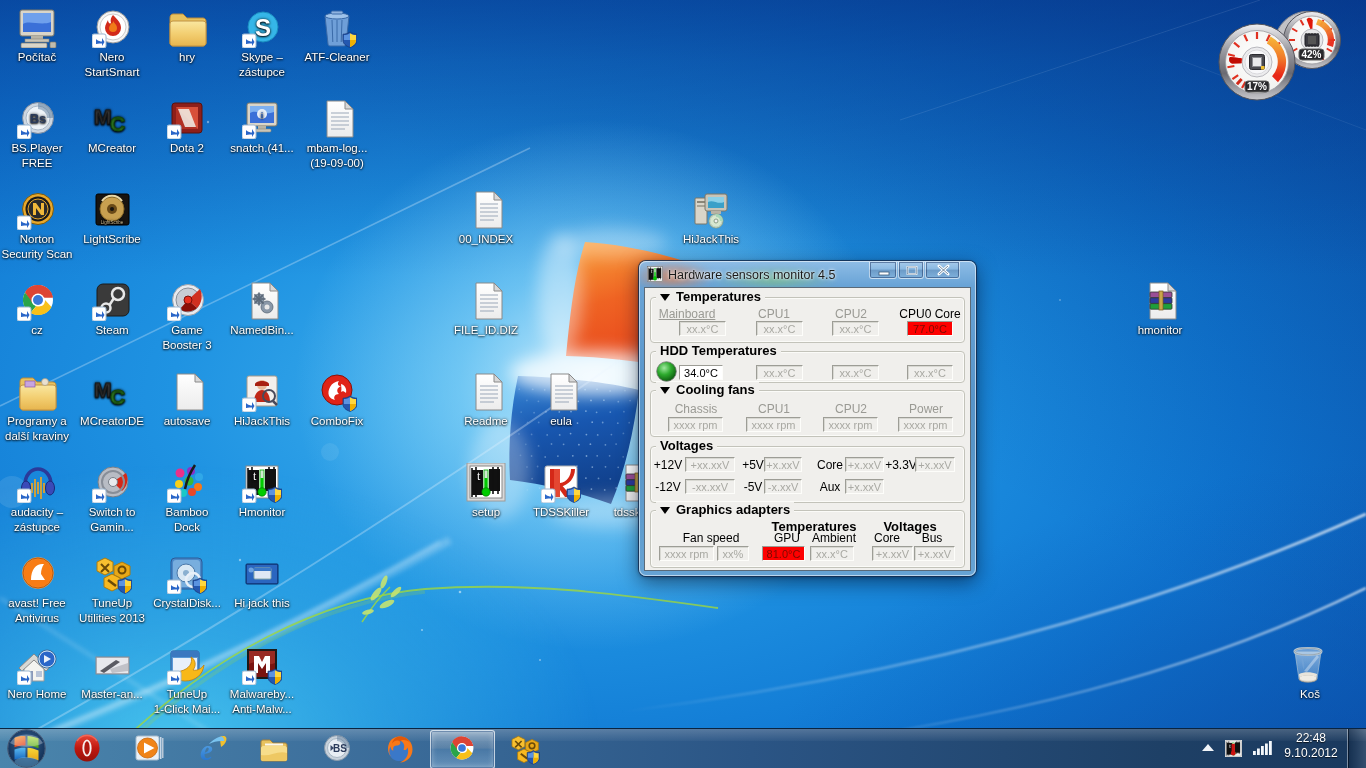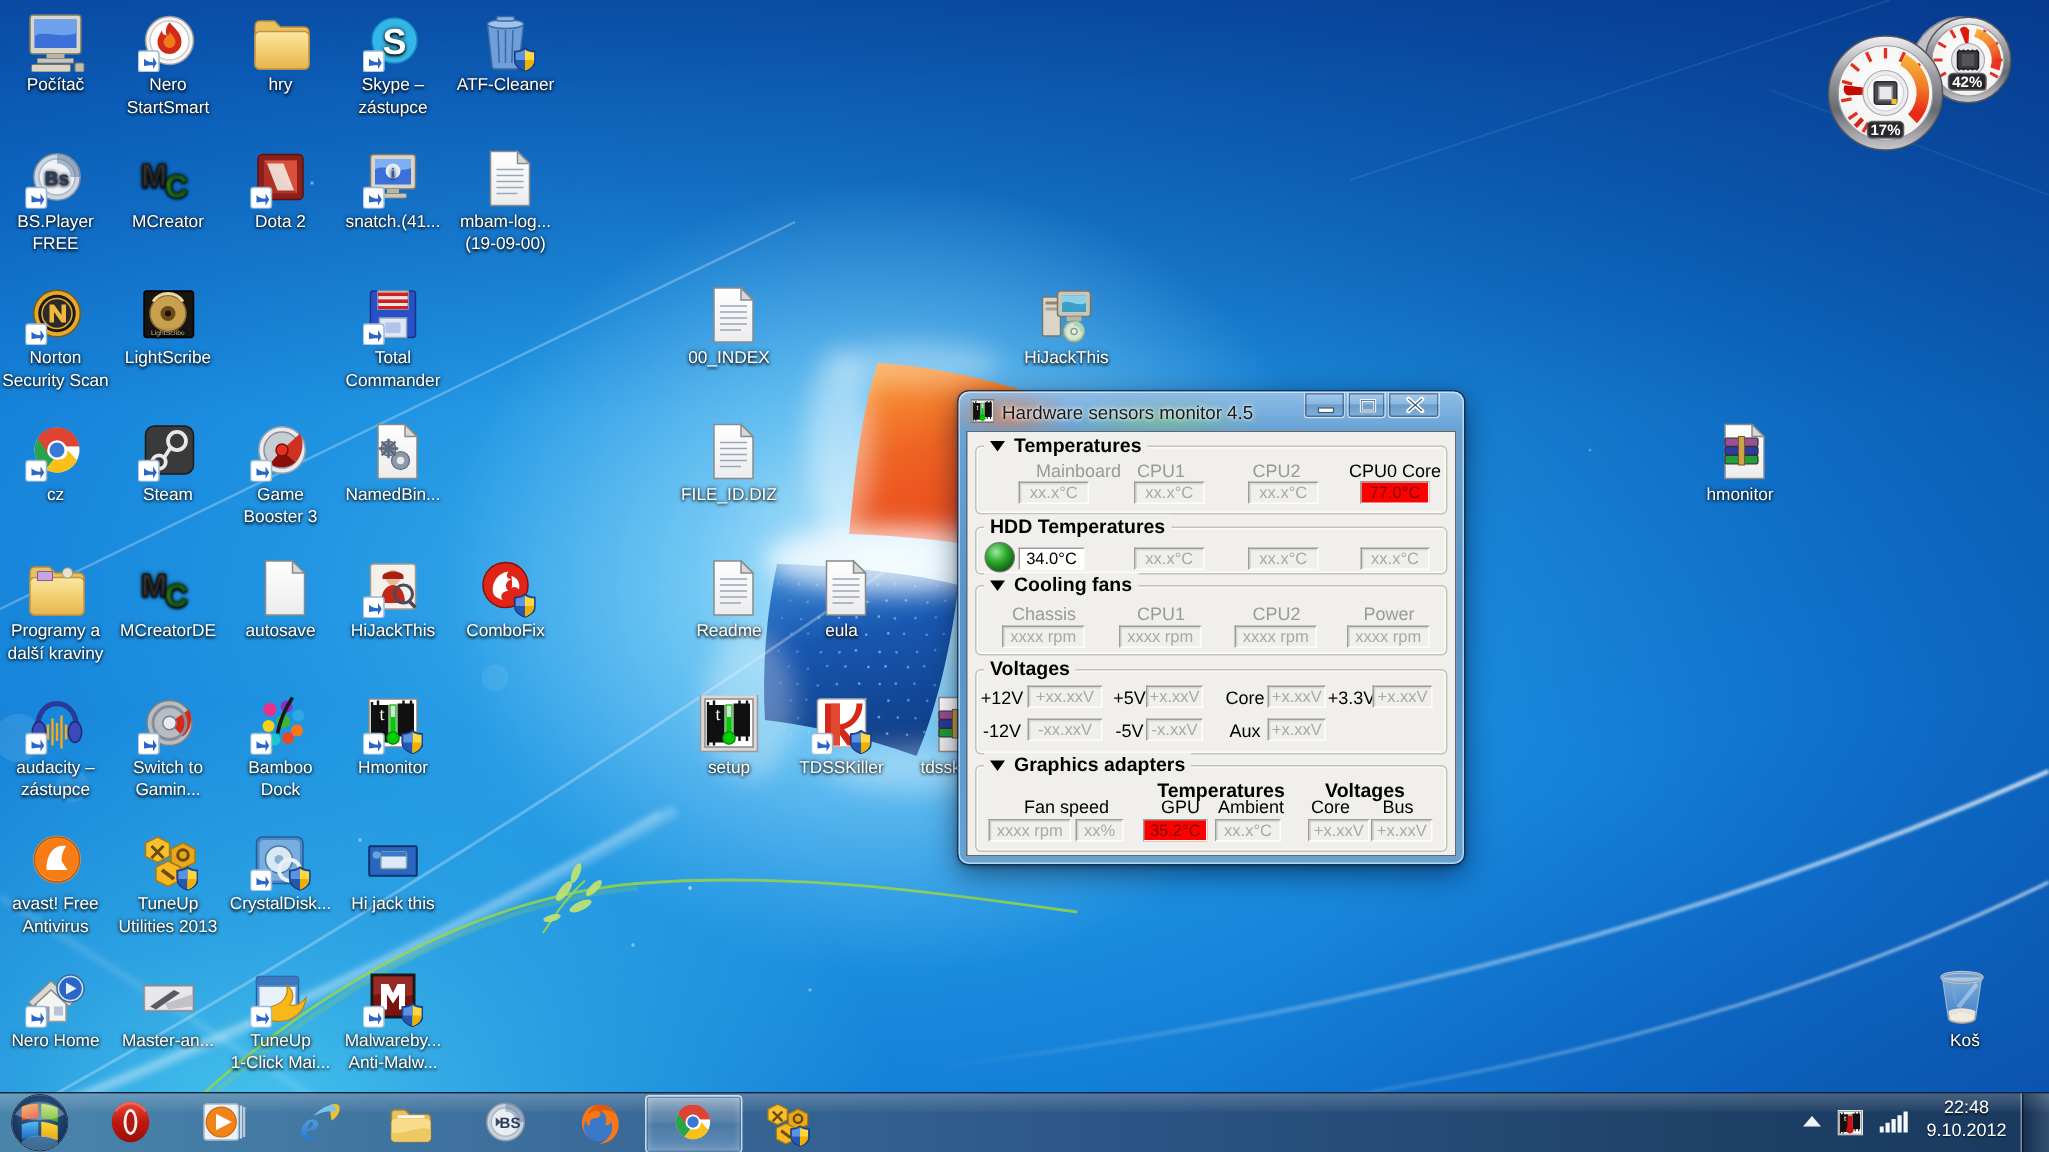--- a/index.html
+++ b/index.html
@@ -432,37 +432,20 @@
 <circle cx="20" cy="19" r="12" fill="#c8a050"></circle>
 <circle cx="20" cy="19" r="12" fill="none" stroke="#8a6a28" stroke-width="1"></circle>
 <circle cx="20" cy="19" r="5" fill="#6a4a18"></circle>
 <circle cx="20" cy="19" r="2" fill="#181410"></circle>
 <path d="M10,11 A12,12 0 0 1 30,11" fill="none" stroke="#ead9a8" stroke-width="2"></path>
 <text x="20" y="33.5" font-size="4.5" fill="#c8b890" text-anchor="middle" font-family="Liberation Sans">LightScribe</text>
 </svg>
       </div>
       <div>LightScribe</div>
     </div>
-    <div class="di" style="left:224px;top:190px;width:76px">
-      <div class="ig">
-        <svg width="40" height="40" viewBox="0 0 40 40">
-<rect x="5" y="4" width="30" height="31" rx="2" fill="#2a50c8" stroke="#1a3080"></rect>
-<rect x="10" y="4" width="20" height="12" fill="#e8e8e8" stroke="#9aa"></rect>
-<g fill="#d02020">
-            <rect x="10" y="5" width="20" height="2.4"></rect>
-            <rect x="10" y="9.6" width="20" height="2.4"></rect>
-            <rect x="10" y="14" width="20" height="2"></rect>
-          </g>
-<rect x="11" y="22" width="18" height="13" fill="#dfe8f5" stroke="#9ab"></rect>
-<rect x="15" y="25" width="10" height="7" fill="#2a50c8" opacity="0.25"></rect>
-<use href="#sarrow"></use>
-        </svg>
-      </div>
-      <div>Total<br>Commander</div>
-    </div>
     <div class="di" style="left:448px;top:190px;width:76px">
       <div class="ig">
         <svg width="40" height="40" viewBox="0 0 40 40">
           <g transform="translate(2,0)">
             <use href="#page"></use>
           </g>
         </svg>
       </div>
       <div>00_INDEX</div>
     </div>
@@ -928,21 +911,21 @@
               <g stroke="#3a5a7a" stroke-width="0.7">
                 <line x1="13" y1="4" x2="22" y2="12"></line>
                 <line x1="22" y1="4" x2="13" y2="12"></line>
               </g>
             </svg></div>
   </div>
  </div>
  <div class="client">
 <div class="grp" style="top:9px;height:46px"></div>
         <div class="gt" style="top:1px;left:11px"><span class="tri"></span>Temperatures</div>
-        <div class="gl" style="left:36px;top:19px;width:76px;">Mainboard</div>
+        <div class="gl" style="left:4px;top:19px;width:76px;text-decoration:underline;">Mainboard</div>
         <div class="gl" style="left:91px;top:19px;width:76px;">CPU1</div>
         <div class="gl" style="left:168px;top:19px;width:76px;">CPU2</div>
         <div class="gb" style="left:246px;top:19px;width:78px;">CPU0 Core</div>
         <div class="vb" style="left:34px;top:33px;width:47px;">xx.x°C</div>
         <div class="vb" style="left:111px;top:33px;width:47px;">xx.x°C</div>
         <div class="vb" style="left:187px;top:33px;width:47px;">xx.x°C</div>
         <div class="vb vbr" style="left:262px;top:33px;width:46px;">77.0°C</div>
         <div class="grp" style="top:63px;height:32px"></div>
         <div class="gt" style="top:55px;left:11px">HDD Temperatures</div>
         <svg style="position:absolute;left:11px;top:73px" width="21" height="21">
@@ -989,21 +972,21 @@
         <div class="gt" style="top:214px;left:11px"><span class="tri"></span>Graphics adapters</div>
         <div class="gbb" style="left:124px;top:231px;width:90px;">Temperatures</div>
         <div class="gbb" style="left:222px;top:231px;width:86px;">Voltages</div>
         <div class="gb" style="left:28px;top:243px;width:76px;">Fan speed</div>
         <div class="gb" style="left:122px;top:243px;width:40px;">GPU</div>
         <div class="gb" style="left:166px;top:243px;width:46px;">Ambient</div>
         <div class="gb" style="left:222px;top:243px;width:40px;">Core</div>
         <div class="gb" style="left:267px;top:243px;width:40px;">Bus</div>
         <div class="vb" style="left:14px;top:258px;width:55px;">xxxx rpm</div>
         <div class="vb" style="left:72px;top:258px;width:32px;">xx%</div>
-        <div class="vb vbr" style="left:117px;top:258px;width:43px;">35.2°C</div>
+        <div class="vb vbr" style="left:117px;top:258px;width:43px;">81.0°C</div>
         <div class="vb" style="left:165px;top:258px;width:44px;">xx.x°C</div>
         <div class="vb" style="left:227px;top:258px;width:41px;">+x.xxV</div>
         <div class="vb" style="left:269px;top:258px;width:41px;">+x.xxV</div>
       </div>
     </div>
     <style>
 .tbar2{position:absolute;left:0;top:728px;width:1366px;height:40px;
 background:linear-gradient(90deg,#4a85ac 0%,#3d6f9c 25%,#2b5585 55%,#1e4066 85%,#1a395e 100%);
 border-top:1px solid #0a2440;}
 .tbar2::before{content:"";position:absolute;left:0;top:0;width:100%;height:12px;

